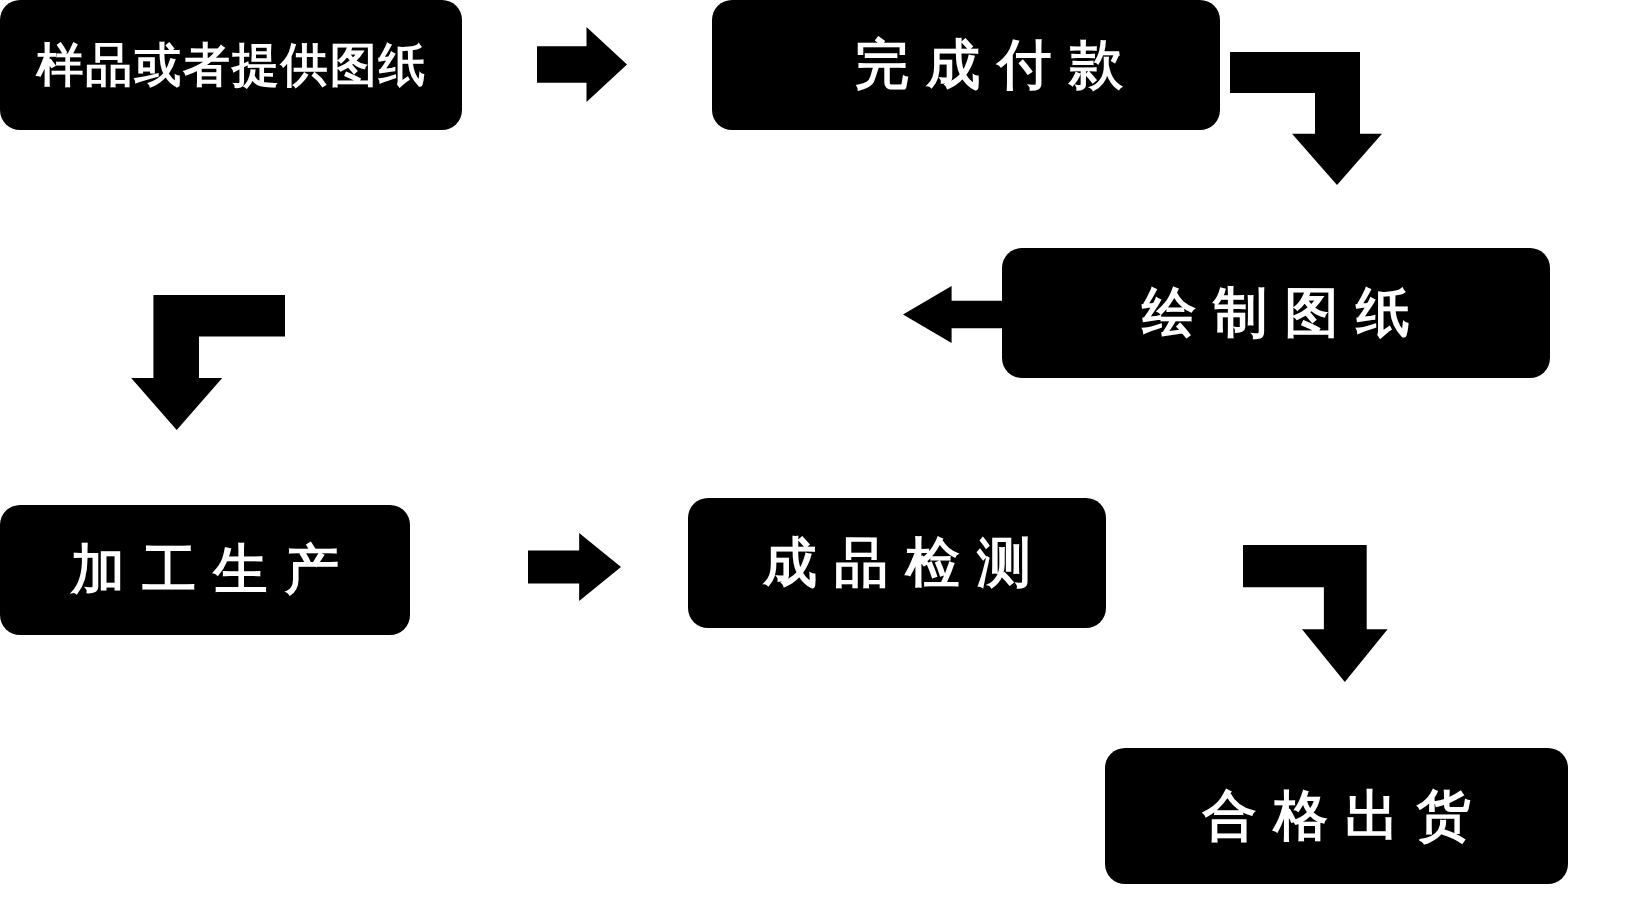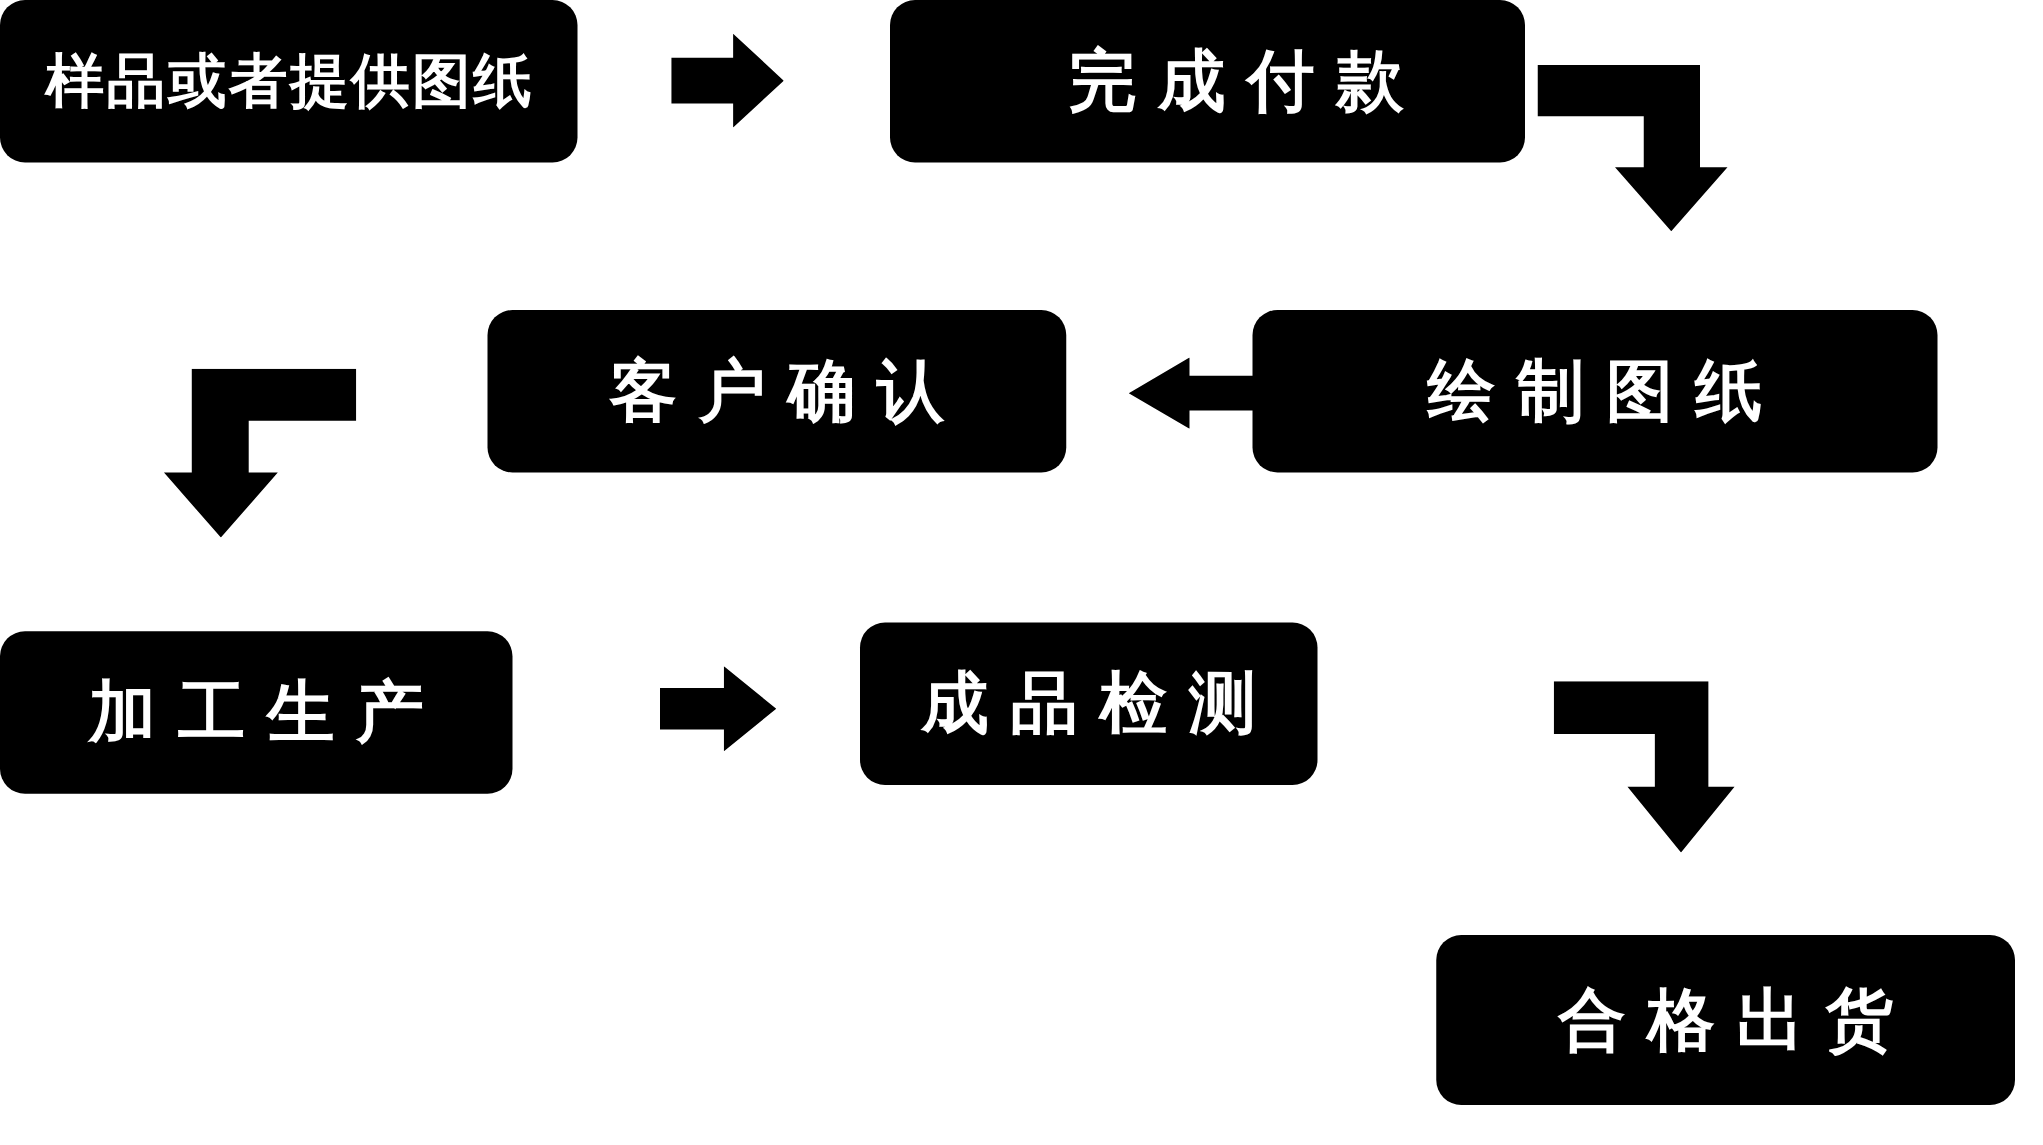--- a/index.html
+++ b/index.html
@@ -36,22 +36,22 @@
     letter-spacing: 0.04em;
     margin-right: -0.04em;
     font-size: 47px;
   }
   
   #n1 { left: 0px;    top: 0px;   width: 462px; height: 130px; }
   #n2 { left: 712px;  top: 0px;   width: 462px; height: 130px; padding-left: 46px; }
   #n3 { left: 1002px; top: 248px; width: 548px; height: 130px; }
   #n4 { left: 390px;  top: 248px; width: 463px; height: 130px; }
   #n5 { left: 0px;    top: 505px; width: 410px; height: 130px; }
-  #n6 { left: 688px;  top: 498px; width: 366px; height: 130px; }
-  #n7 { left: 1105px; top: 748px; width: 463px; height: 136px; margin-left: 44px; }
+  #n6 { left: 688px;  top: 498px; width: 418px; height: 130px; }
+  #n7 { left: 1105px; top: 748px; width: 463px; height: 136px; }
 
   .edge {
     position: absolute;
   }
   .edge svg {
     display: block;
     width: 100%;
     height: 100%;
   }
   .edge polygon {
@@ -75,23 +75,20 @@
   </div>
 
   <div class="node" id="n2">
     <span class="lbl">完成付款</span>
   </div>
 
   <div class="node" id="n3">
     <span class="lbl">绘制图纸</span>
   </div>
 
-  <div class="node" id="n4">
-    <span class="lbl">客户确认</span>
-  </div>
 
   <div class="node" id="n5">
     <span class="lbl">加工生产</span>
   </div>
 
   <div class="node" id="n6">
     <span class="lbl">成品检测</span>
   </div>
 
   <div class="node" id="n7">

